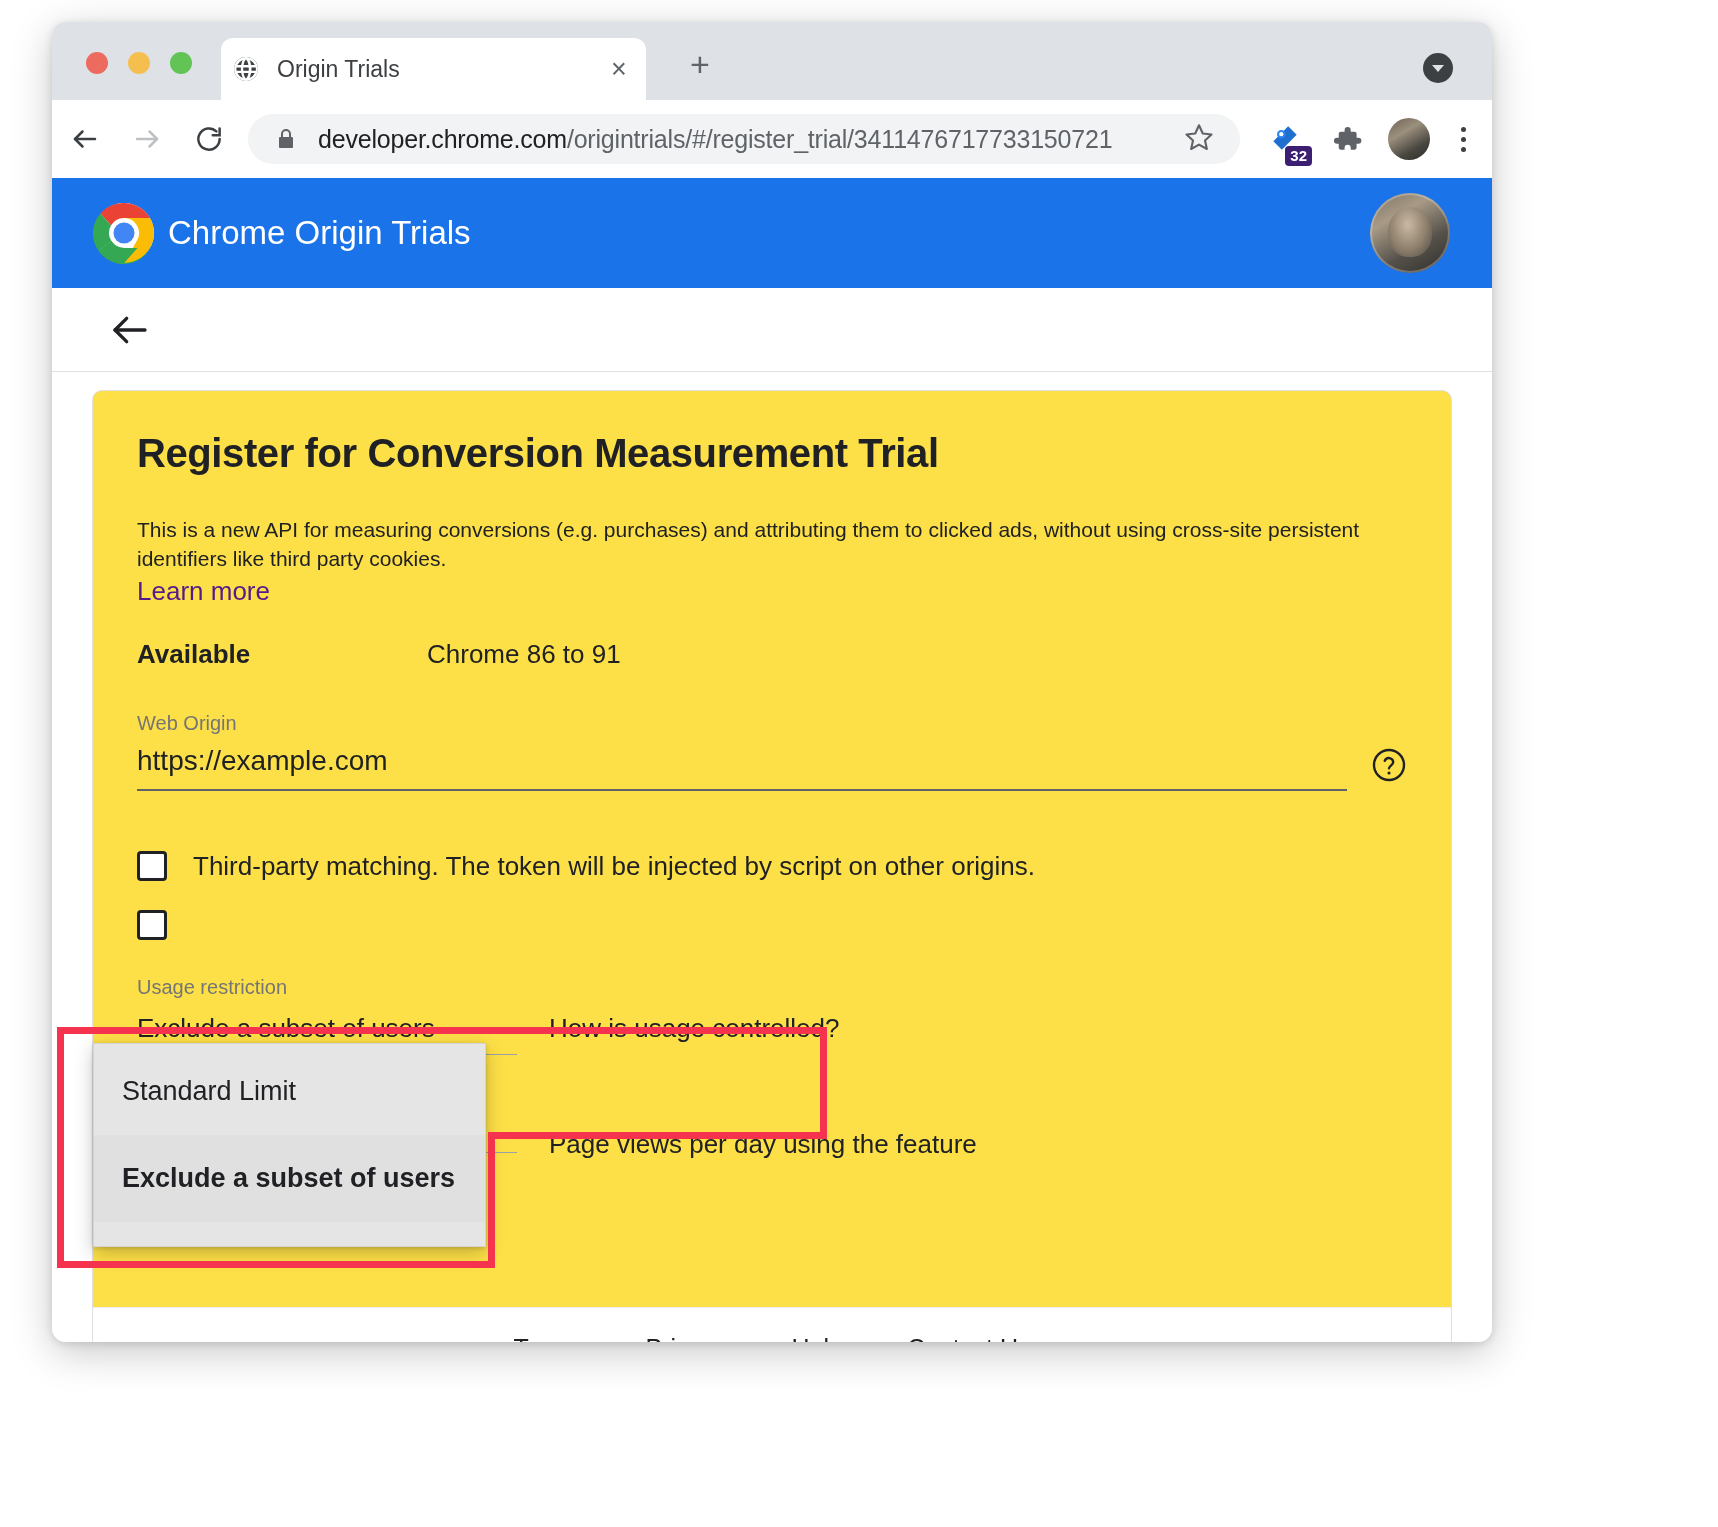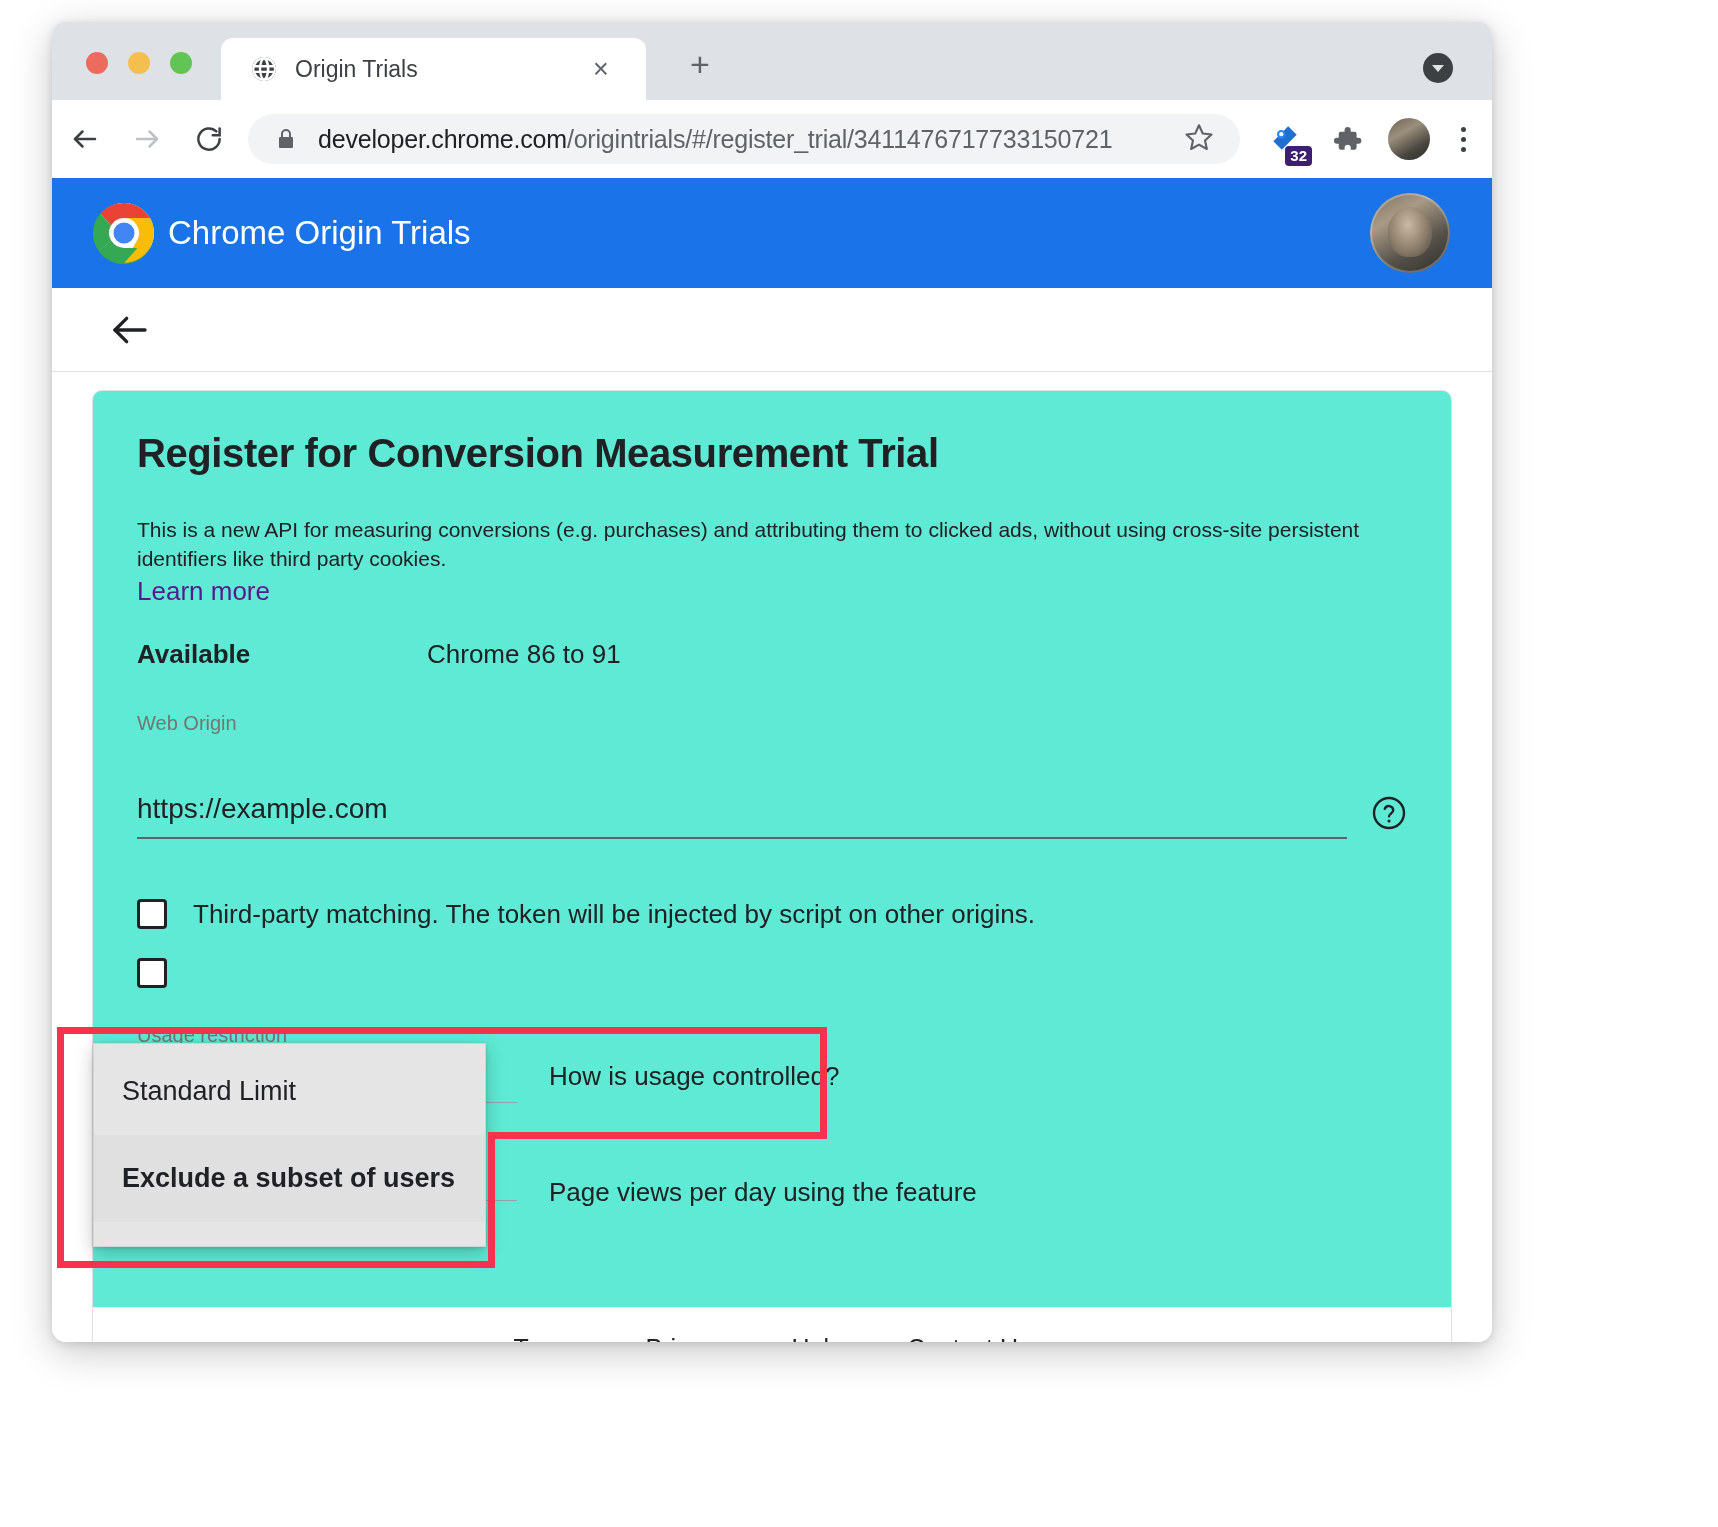--- a/index.html
+++ b/index.html
@@ -39,21 +39,21 @@
   .dot.yellow { background: #f5bf4f; }
   .dot.green { background: #61c454; }
 
   .tab {
     position: absolute;
     left: 169px; bottom: 0;
     width: 425px; height: 62px;
     background: #ffffff;
     border-radius: 12px 12px 0 0;
     display: flex; align-items: center;
-    padding: 0 30px;
+    padding: 0 12px;
   }
   .tab-favicon {
     width: 26px; height: 26px;
     flex: 0 0 26px;
     margin-right: 18px;
   }
   .tab-title {
     flex: 1;
     font-size: 23px;
     color: #3c4043;
@@ -188,21 +188,21 @@
   
   .page-body {
     background: #ffffff;
     height: 100%;
     padding: 18px 40px 0 40px;
     position: relative;
   }
   .card {
     border: 1px solid #e0e0e0;
     border-radius: 10px;
-    background: #5eead4;
+    background: #fde047;
     padding: 40px 44px 0 44px;
     height: 1000px;
     position: relative;
   }
   .card-title {
     font-size: 40px;
     font-weight: 700;
     color: #202124;
     letter-spacing: -0.4px;
     margin-bottom: 40px;
@@ -240,21 +240,20 @@
   .field-input {
     flex: 1;
     font-size: 28px;
     color: #202124;
     border: none;
     border-bottom: 2px solid #5f6368;
     background: transparent;
     padding: 0 0 12px 0;
     outline: none;
     font-family: "Liberation Sans", sans-serif;
-    margin-top: 48px;
   }
   .help-icon {
     width: 36px; height: 36px;
     margin-left: 24px; margin-bottom: 8px;
     flex: 0 0 36px;
   }
 
   .checkbox-row {
     display: flex; align-items: center;
     margin-top: 60px;

